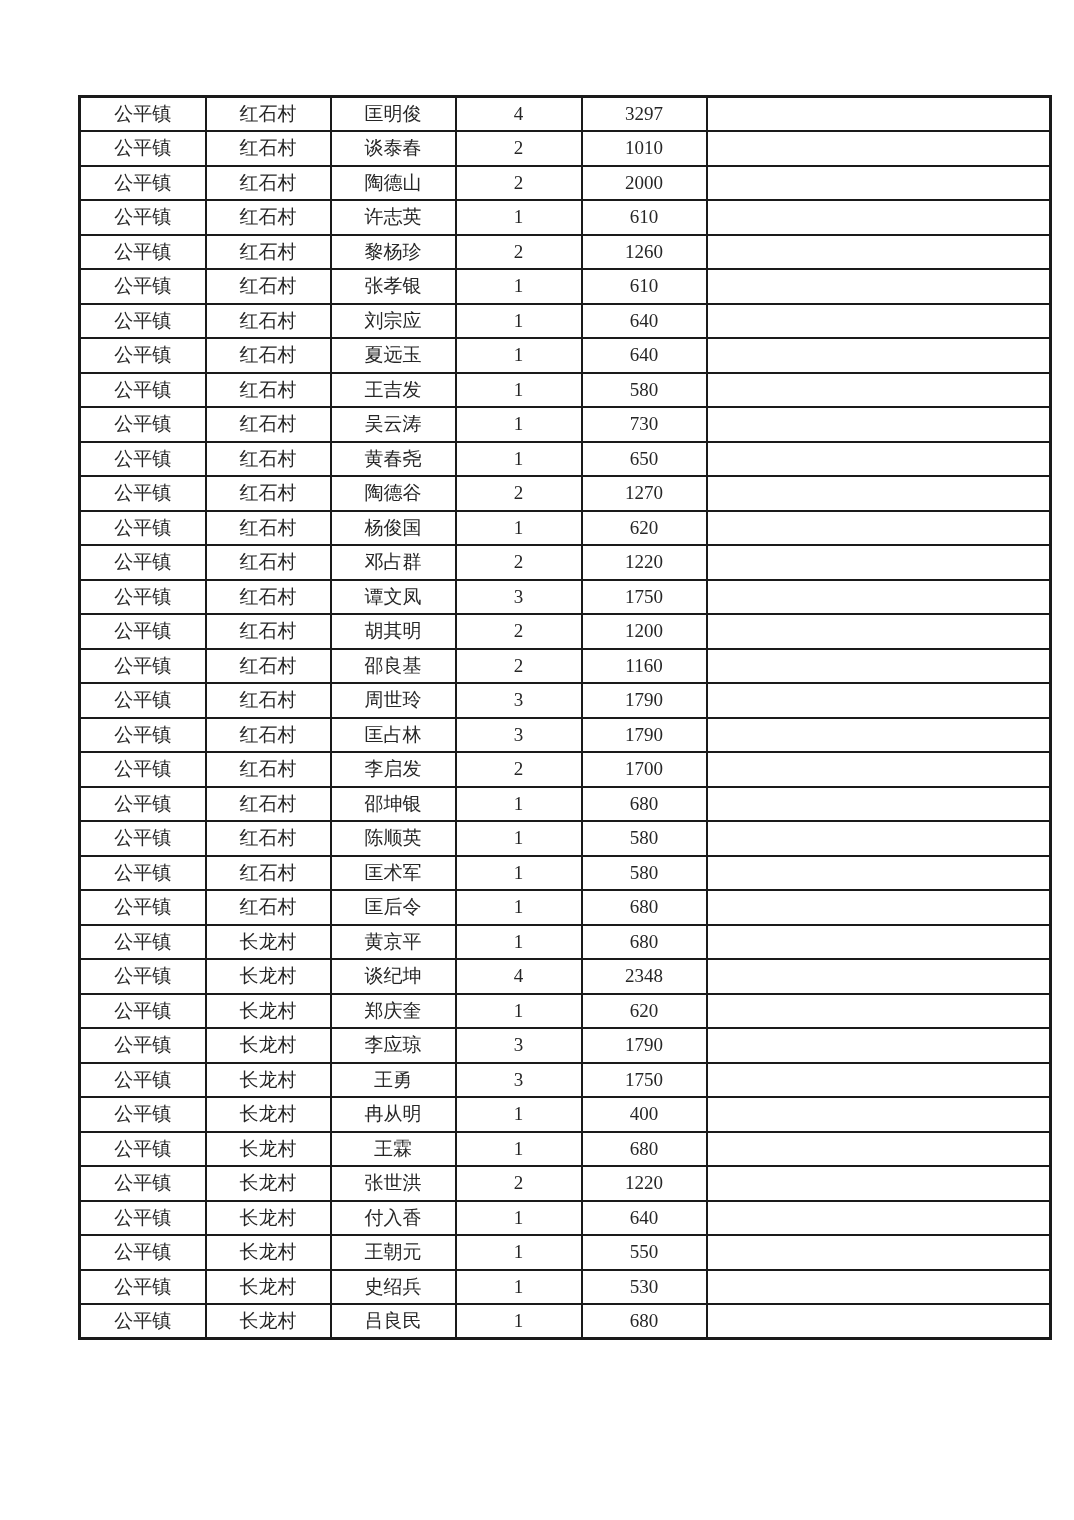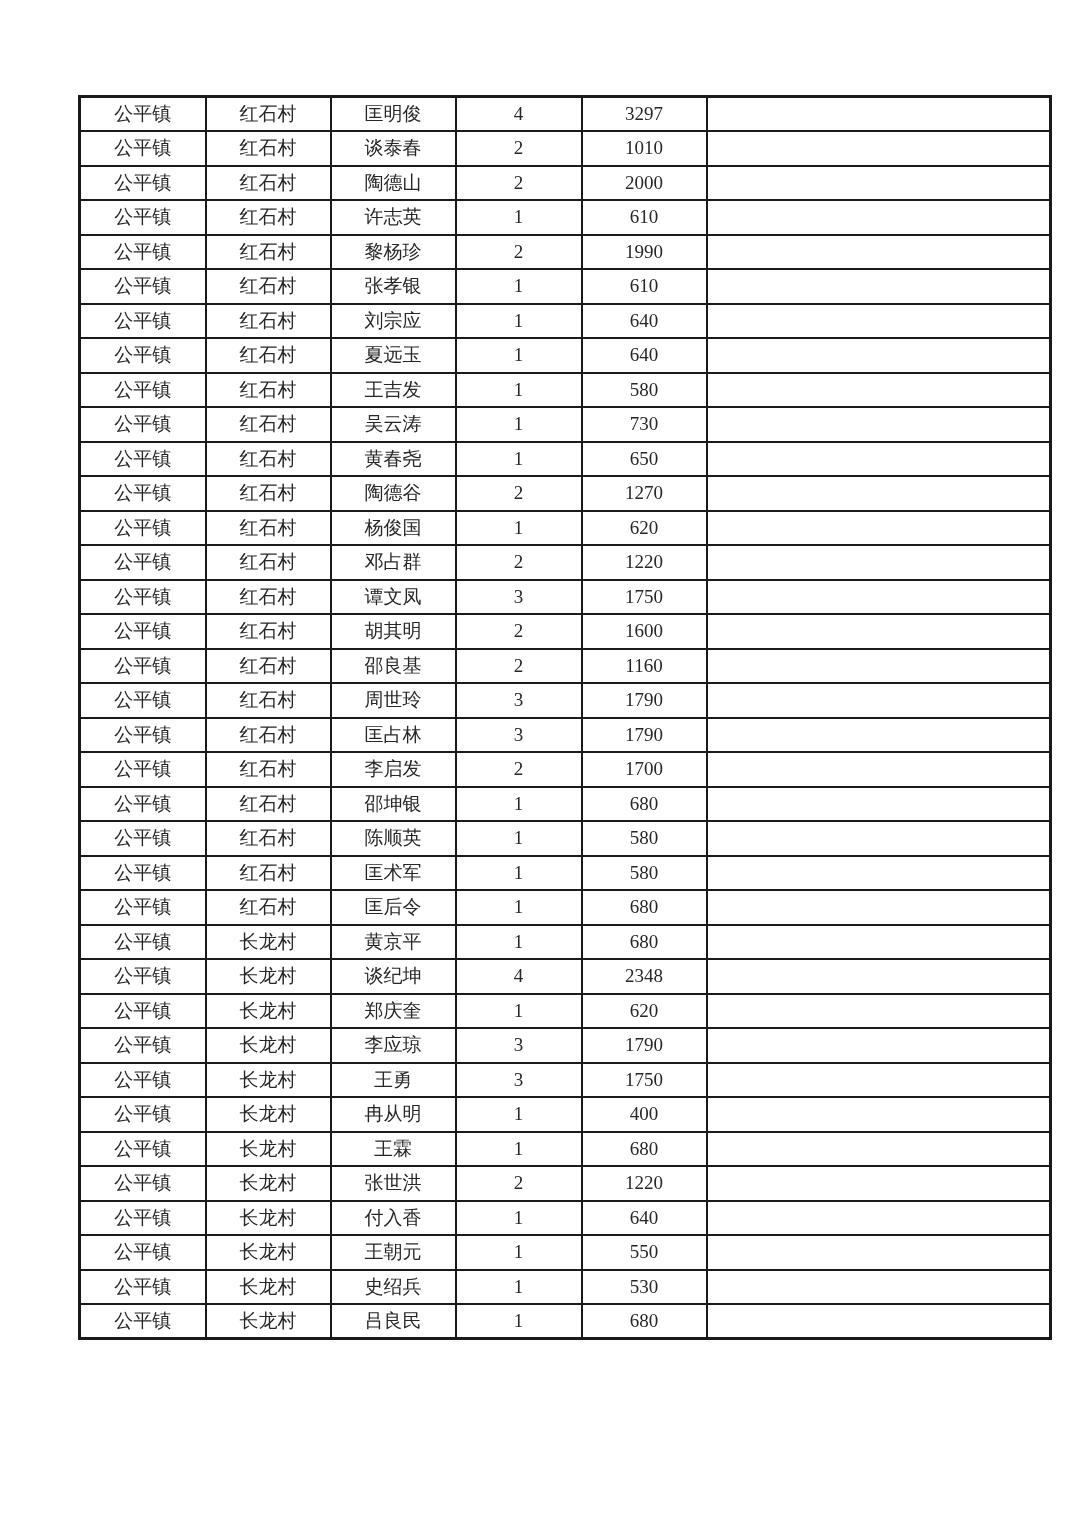--- a/index.html
+++ b/index.html
@@ -92,21 +92,21 @@
           <td>许志英</td>
           <td>1</td>
           <td>610</td>
           <td></td>
         </tr>
         <tr>
           <td>公平镇</td>
           <td>红石村</td>
           <td>黎杨珍</td>
           <td>2</td>
-          <td>1990</td>
+          <td>1260</td>
           <td></td>
         </tr>
         <tr>
           <td>公平镇</td>
           <td>红石村</td>
           <td>张孝银</td>
           <td>1</td>
           <td>610</td>
           <td></td>
         </tr>
@@ -180,21 +180,21 @@
           <td>谭文凤</td>
           <td>3</td>
           <td>1750</td>
           <td></td>
         </tr>
         <tr>
           <td>公平镇</td>
           <td>红石村</td>
           <td>胡其明</td>
           <td>2</td>
-          <td>1600</td>
+          <td>1200</td>
           <td></td>
         </tr>
         <tr>
           <td>公平镇</td>
           <td>红石村</td>
           <td>邵良基</td>
           <td>2</td>
           <td>1160</td>
           <td></td>
         </tr>

